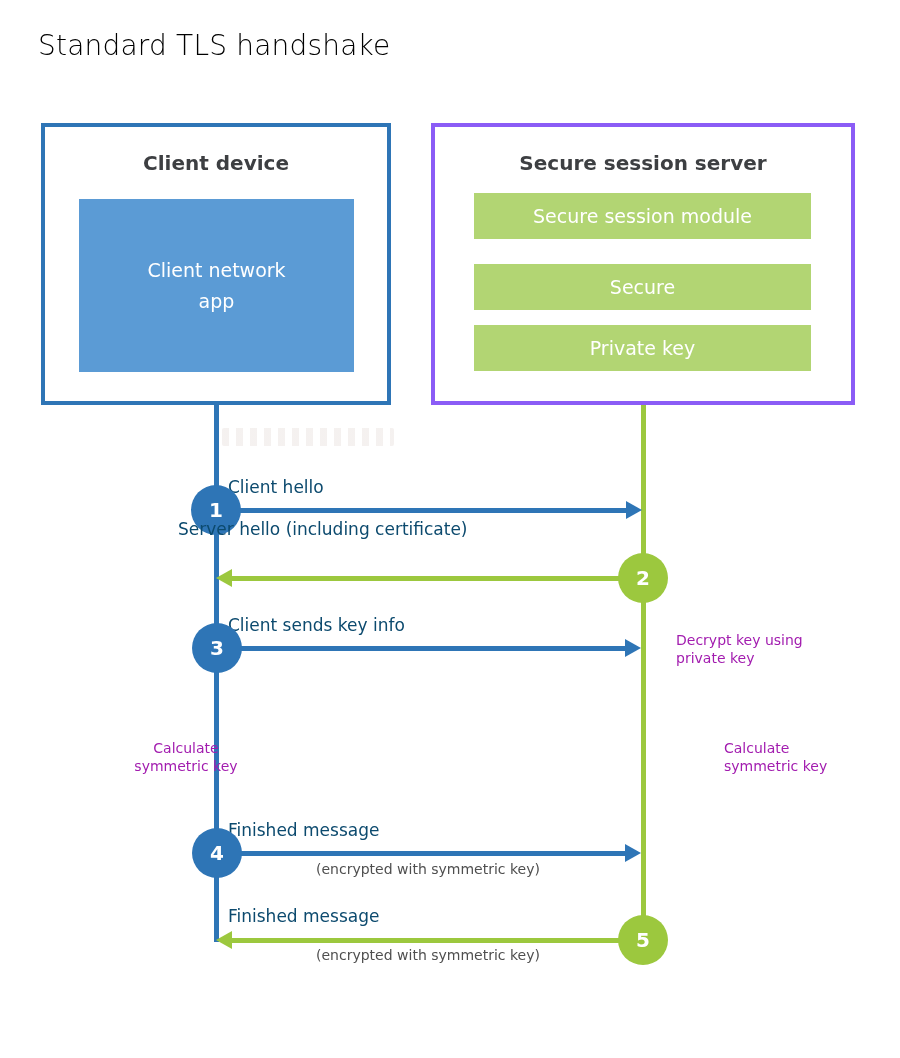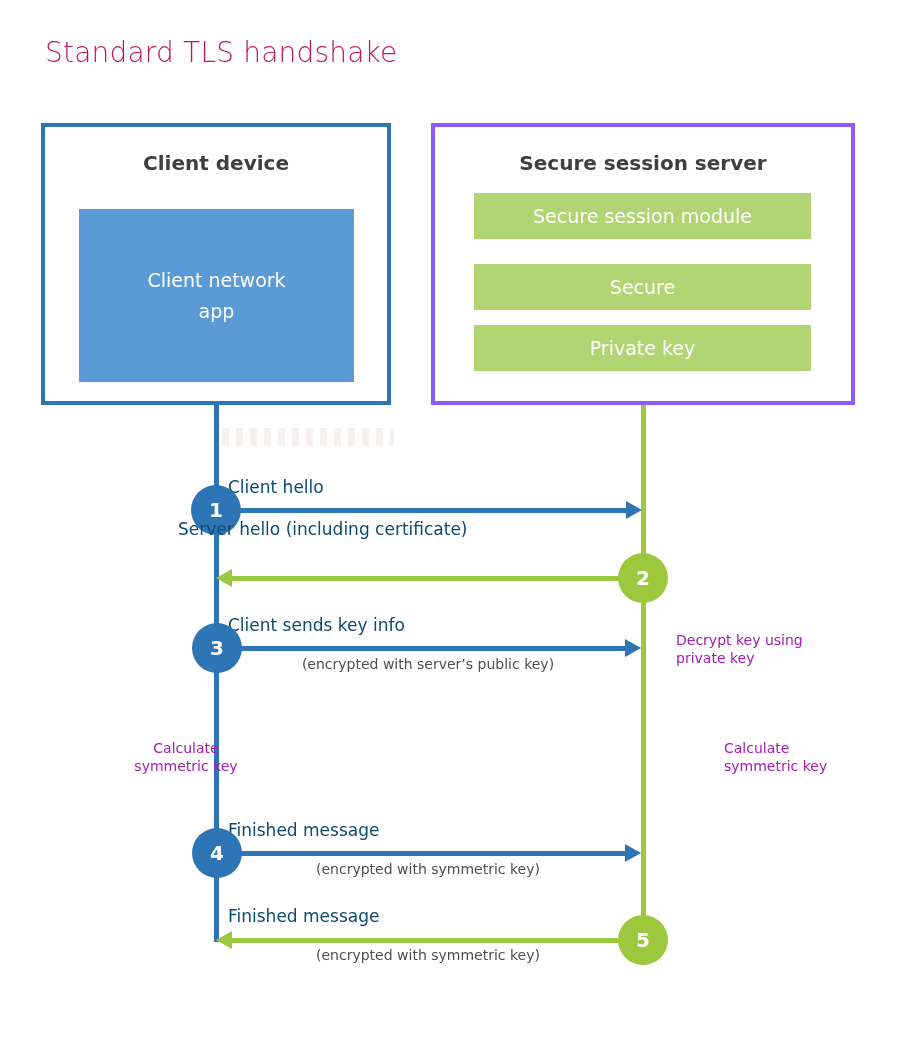--- a/index.html
+++ b/index.html
@@ -1,37 +1,36 @@
 <!DOCTYPE html>
 <html><head>
 <meta charset="utf-8">
 <style>
   html,body{margin:0;padding:0;background:#fff;}
   .canvas{
     position:relative;width:900px;height:1058px;background:#ffffff;
     font-family:"DejaVu Sans","Liberation Sans",sans-serif;overflow:hidden;
   }
   .title{
-    position:absolute;left:37px;top:28px;margin:8px;
-    font-size:28px;font-weight:300;color:#be185d;letter-spacing:.2px;
+    position:absolute;left:37px;top:28px;margin:1px;
+    font-size:28px;font-weight:300;color:#000000;letter-spacing:.2px;
   }
   
   .box{position:absolute;top:123px;height:282px;background:#fff;box-sizing:border-box;}
   .client-box{left:41px;width:350px;border:4px solid #2E75B6;}
   .server-box{left:431px;width:424px;border:4px solid #8b5cf6;}
   .box-title{
     position:absolute;left:0;right:0;top:24px;text-align:center;
     font-size:20px;font-weight:bold;color:#3d3f42;
   }
   .client-app{
     position:absolute;left:34px;top:72px;width:275px;height:173px;
     background:#5B9BD5;color:#fff;font-size:19px;line-height:1.6;
     display:flex;align-items:center;justify-content:center;text-align:center;
     white-space:pre-line;
-    margin-top:10px;
   }
   .server-bar{
     position:absolute;left:39px;width:337px;height:46px;background:#B2D573;
     color:#fff;font-size:19px;display:flex;align-items:center;justify-content:center;
   }
   .bar-1{top:66px}.bar-2{top:137px}.bar-3{top:198px}
   
   .vline{position:absolute;top:405px;width:5px;height:537px;}
   .blue-line{left:214px;background:#2E75B6;}
   .green-line{left:641px;background:#9CC83E;}
@@ -121,21 +120,20 @@
   <div class="circle blue-bg s1-circle">1</div>
 
   <div class="msg-label wide s2-label">Server hello (including certificate)</div>
   <div class="hline green-bg s2-line"></div>
   <div class="head head-left s2-head"></div>
   <div class="circle green-bg s2-circle">2</div>
 
   <div class="msg-label s3-label">Client sends key info</div>
   <div class="hline blue-bg s3-line"></div>
   <div class="head head-right s3-head"></div>
-  <div class="msg-sub s3-sub">(encrypted with server’s public key)</div>
   <div class="circle blue-bg s3-circle">3</div>
   <div class="side-note decrypt-note s3-note">Decrypt key using
 private key</div>
 
   <div class="side-note calc-left calc">Calculate
 symmetric key</div>
   <div class="side-note calc-right calc">Calculate
 symmetric key</div>
 
   <div class="msg-label s4-label">Finished message</div>

